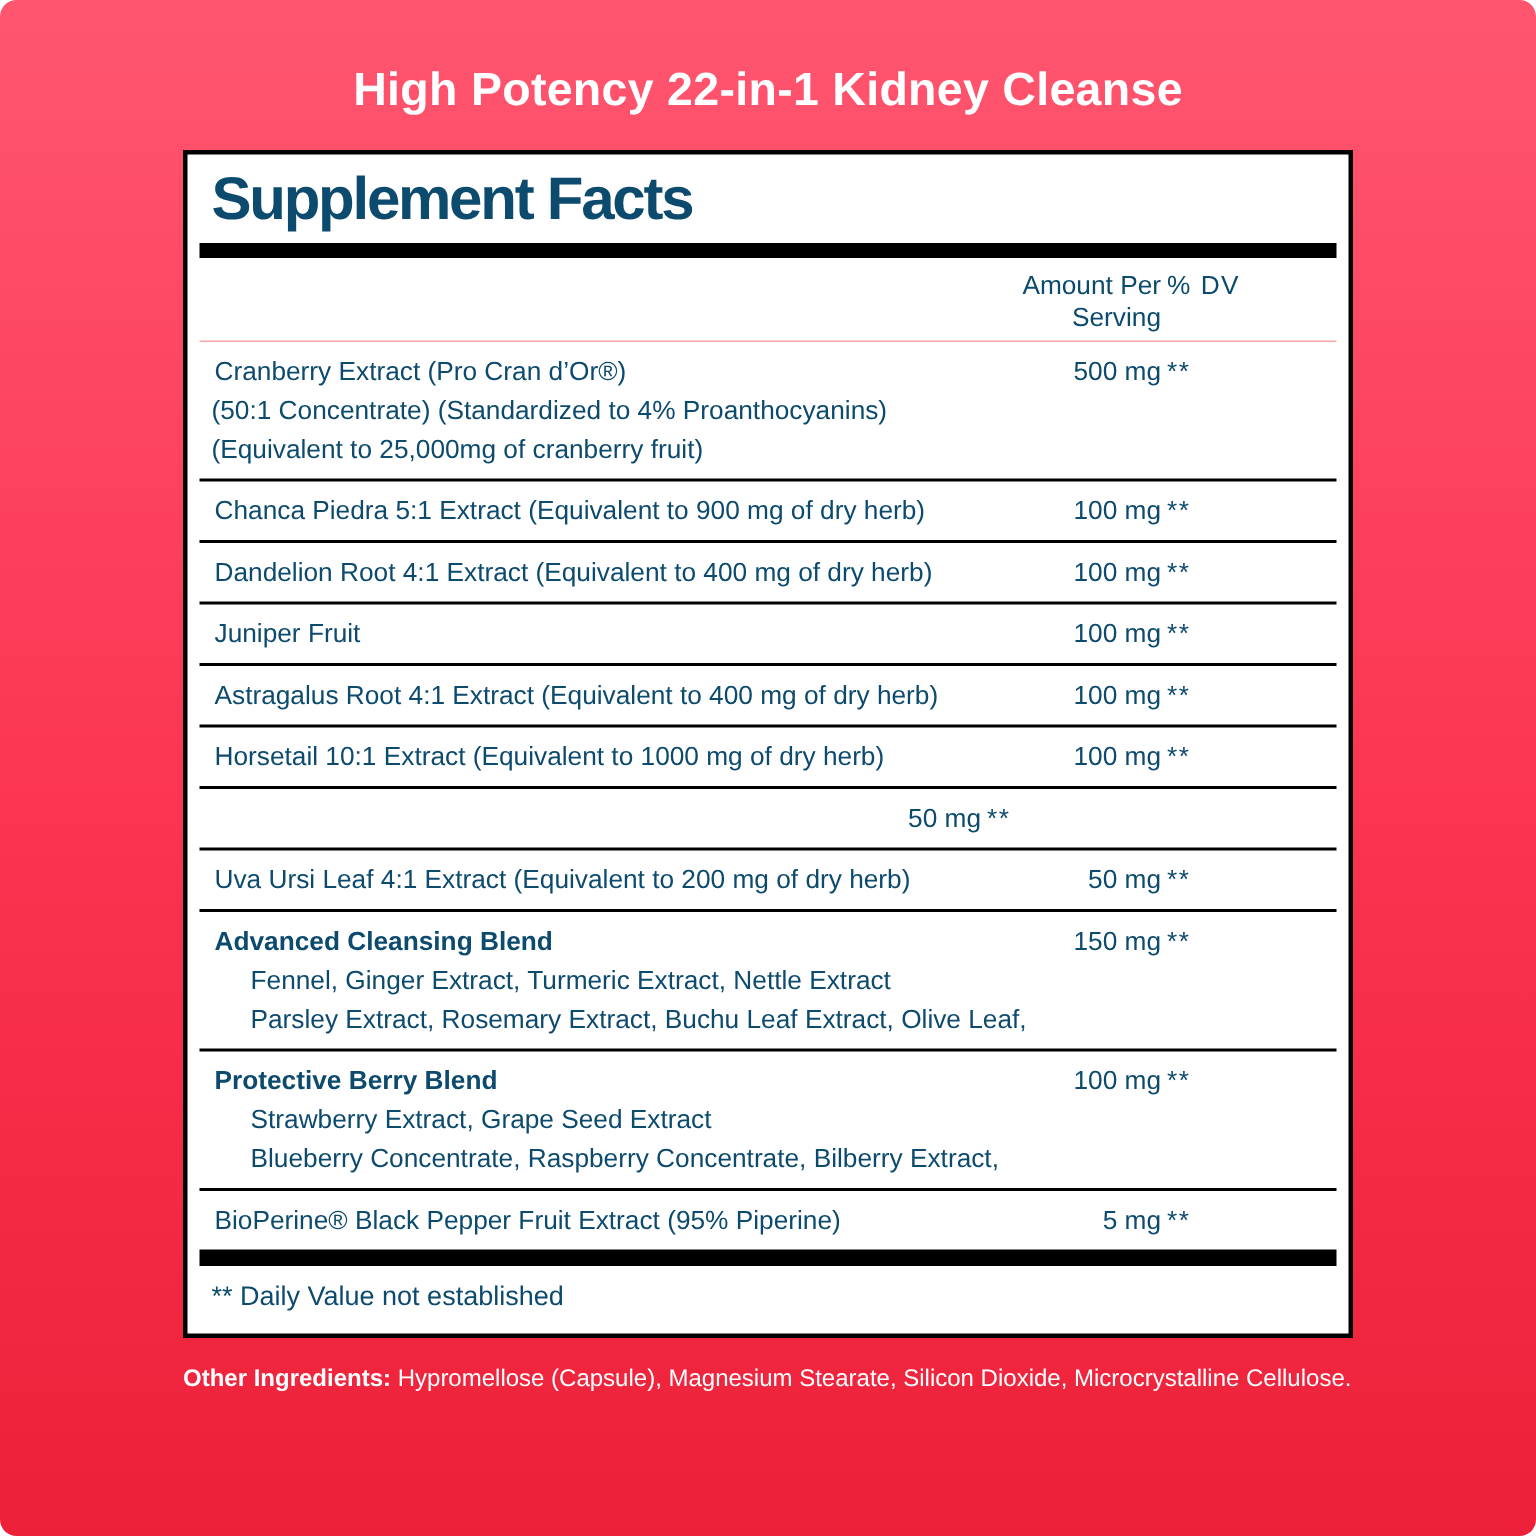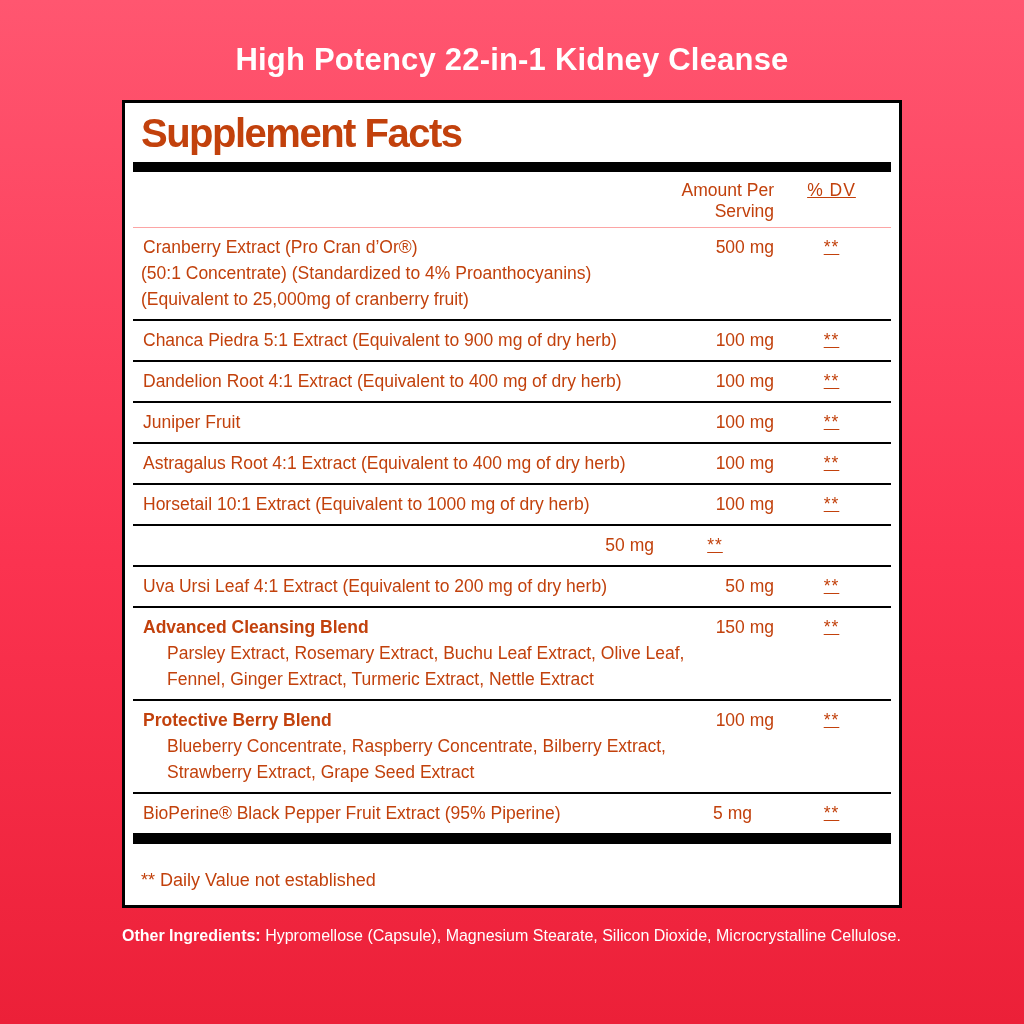--- a/index.html
+++ b/index.html
@@ -2,32 +2,33 @@
 <html><head>
 <meta charset="utf-8">
 <style>
   * { box-sizing: border-box; margin: 0; padding: 0; }
   html, body { width: 1024px; height: 1024px; }
   body { font-family: "Liberation Sans", sans-serif; }
 
   .page {
     width: 1024px; height: 1024px; overflow: hidden;
     background: linear-gradient(180deg, #FF5670 0%, #FB3350 55%, #EC2038 100%);
+    border-radius: 11px;
   }
 
   .title {
     text-align: center; color: #FFFFFF;
     font-size: 31px; font-weight: bold; letter-spacing: 0.2px;
     padding-top: 42px;
   }
 
   .panel {
     width: 780px; margin: 22px auto 0;
     background: #FFFFFF; border: 3px solid #000;
-    color: #c2410c;
+    color: #0c4a6e;
   }
   .panel-heading {
     font-size: 40px; font-weight: bold; letter-spacing: -1.5px;
     margin: 8px 16px 6px;
   }
   .serving-row {
     display: flex; gap: 54px;
     font-size: 19px; margin: 0 16px 12px;
   }
   .table { margin: 0 8px; }
@@ -35,29 +36,29 @@
   .bar.bottom { height: 11px; }
 
   .col-header, .row { display: grid; grid-template-columns: 1fr 120px 113px; }
   .col-header {
     font-size: 17.5px; padding: 8px 0 5px;
     border-bottom: 1px solid #fca5a5;
   }
   .col-header .amt, .col-header .dv { font-weight: normal; }
 
   .row { border-bottom: 2px solid #000; padding: 6px 0 7px; font-size: 17.5px; line-height: 26px; }
-  .row:last-child { border-bottom: none; gap: 22px; }
+  .row:last-child { border-bottom: none; }
   .nm { padding-left: 10px; }
   .nm.bold { font-weight: bold; }
   .amt { text-align: right; padding-right: 4px; }
-  .dv  { text-align: center; padding-right: 6px; letter-spacing: 1px; text-decoration: underline; }
+  .dv  { text-align: left; padding-right: 6px; letter-spacing: 1px; }
   .sub { grid-column: 1 / -1; padding-left: 8px; }
   .sub.indent { padding-left: 34px; }
 
-  .footnote { font-size: 18px; margin: 26px 16px 14px; }
+  .footnote { font-size: 18px; margin: 10px 16px 14px; }
 
   .other {
     width: 780px; margin: 16px auto 4px;
     color: #FFFFFF; font-size: 16px; line-height: 1.55;
   }
   .other b { font-weight: bold; }
 </style>
 </head>
 <body>
 
@@ -117,29 +118,29 @@
           </div>
           <div class="row">
             <span class="nm">Uva Ursi Leaf 4:1 Extract (Equivalent to 200 mg of dry herb)</span>
             <span class="amt">50 mg</span>
             <span class="dv">**</span>
           </div>
           <div class="row">
             <span class="nm bold">Advanced Cleansing Blend</span>
             <span class="amt">150 mg</span>
             <span class="dv">**</span>
+            <div class="sub indent">Fennel, Ginger Extract, Turmeric Extract, Nettle Extract</div>
             <div class="sub indent">Parsley Extract, Rosemary Extract, Buchu Leaf Extract, Olive Leaf,</div>
-            <div class="sub indent">Fennel, Ginger Extract, Turmeric Extract, Nettle Extract</div>
           </div>
           <div class="row">
             <span class="nm bold">Protective Berry Blend</span>
             <span class="amt">100 mg</span>
             <span class="dv">**</span>
+            <div class="sub indent">Strawberry Extract, Grape Seed Extract</div>
             <div class="sub indent">Blueberry Concentrate, Raspberry Concentrate, Bilberry Extract,</div>
-            <div class="sub indent">Strawberry Extract, Grape Seed Extract</div>
           </div>
           <div class="row">
             <span class="nm">BioPerine® Black Pepper Fruit Extract (95% Piperine)</span>
             <span class="amt">5 mg</span>
             <span class="dv">**</span>
           </div>
         </div>
 
       <div class="bar bottom"></div>
     </div>

